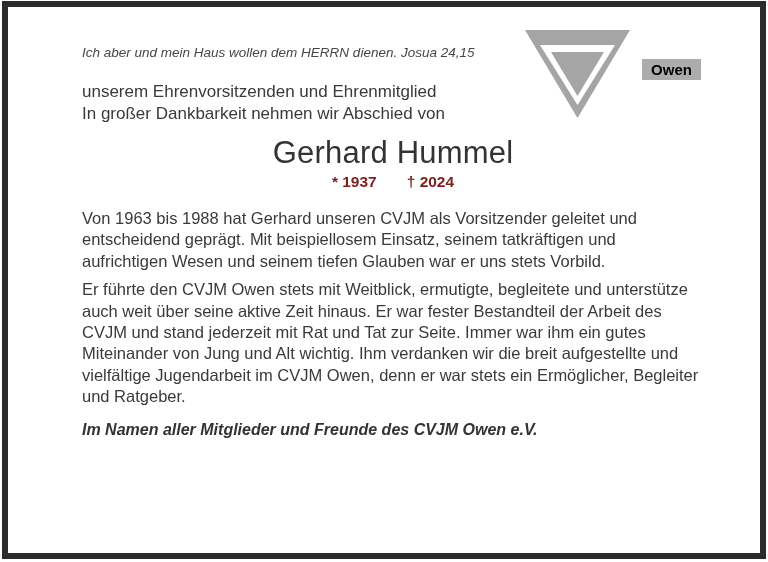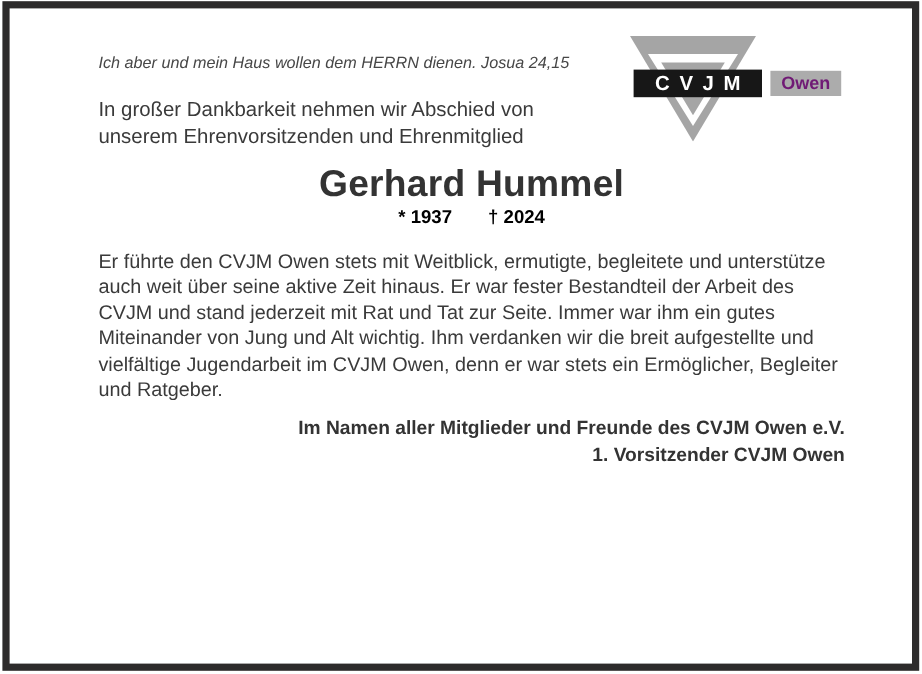--- a/index.html
+++ b/index.html
@@ -42,47 +42,48 @@
   .intro {
     font-size: 17px;
     line-height: 22px;
     margin: 0;
     max-width: 460px;
   }
   .intro span { display: block; }
   .deceased-name {
     text-align: center;
     font-size: 31px;
-    font-weight: 700;
+    font-weight: 400;
     color: #333333;
     margin: 10px 0 2px 0;
     letter-spacing: 0.2px;
   }
   .dates {
     text-align: center;
     font-size: 15.5px;
     font-weight: 700;
-    color: #000000;
+    color: #7f1d1d;
     margin: 0 0 0 0;
   }
   .dates span { display: inline-block; margin: 0 15px; }
   .paragraphs { margin-top: 17px; }
   .paragraphs p {
     font-size: 16.5px;
     line-height: 21.4px;
     margin: 0 0 7px 0;
     max-width: 648px;
   }
   .closing {
-    text-align: right;
+    text-align: left;
     font-weight: 700;
     font-size: 16px;
     line-height: 22px;
     color: #333333;
     margin-top: 11px;
+    font-style: italic;
   }
   .closing span { display: block; }
 
   
   .logo {
     position: absolute;
     top: 23px;
     right: 59px;
     width: 176px;
     height: 88px;
@@ -110,58 +111,57 @@
     padding-left: 8px;
     box-sizing: border-box;
   }
   .logo-owen {
     position: absolute;
     left: 117px;
     top: 29px;
     width: 59px;
     height: 21px;
     background: #acacac;
-    color: #701a75;
+    color: #000000;
     font-weight: 700;
     font-size: 15px;
     display: flex;
     align-items: center;
     justify-content: center;
   }
 </style>
 </head>
 <body>
 
 <div class="frame">
   <div class="logo">
     <svg width="105" height="88" viewBox="0 0 105 88" aria-hidden="true">
       <polygon points="0,0 105,0 52.5,88" fill="#a5a5a5"></polygon>
       <polygon points="15,15 90,15 52.5,75" fill="#ffffff"></polygon>
       <polygon points="26,22 79,22 52.5,66" fill="#a5a5a5"></polygon>
     </svg>
-    <div class="logo-bar">CVJM</div>
     <div class="logo-owen">Owen</div>
   </div>
 
   <div class="content">
     <p class="quote">Ich aber und mein Haus wollen dem HERRN dienen. Josua 24,15</p>
 
     <p class="intro">
+      <span>unserem Ehrenvorsitzenden und Ehrenmitglied</span>
       <span>In großer Dankbarkeit nehmen wir Abschied von</span>
-      <span>unserem Ehrenvorsitzenden und Ehrenmitglied</span>
     </p>
 
     <h1 class="deceased-name">Gerhard Hummel</h1>
 
     <p class="dates">
       <span>* 1937</span><span>† 2024</span>
     </p>
 
     <div class="paragraphs">
+      <p>Von 1963 bis 1988 hat Gerhard unseren CVJM als Vorsitzender geleitet und entscheidend geprägt. Mit beispiellosem Einsatz, seinem tatkräftigen und aufrichtigen Wesen und seinem tiefen Glauben war er uns stets Vorbild.</p>
       <p>Er führte den CVJM Owen stets mit Weitblick, ermutigte, begleitete und unterstütze auch weit über seine aktive Zeit hinaus. Er war fester Bestandteil der Arbeit des CVJM und stand jederzeit mit Rat und Tat zur Seite. Immer war ihm ein gutes Miteinander von Jung und Alt wichtig. Ihm verdanken wir die breit aufgestellte und vielfältige Jugendarbeit im CVJM Owen, denn er war stets ein Ermöglicher, Begleiter und Ratgeber.</p>
     </div>
 
     <div class="closing">
       <span>Im Namen aller Mitglieder und Freunde des CVJM Owen e.V.</span>
-      <span>1. Vorsitzender CVJM Owen</span>
     </div>
   </div>
 </div>
 
 </body></html>

